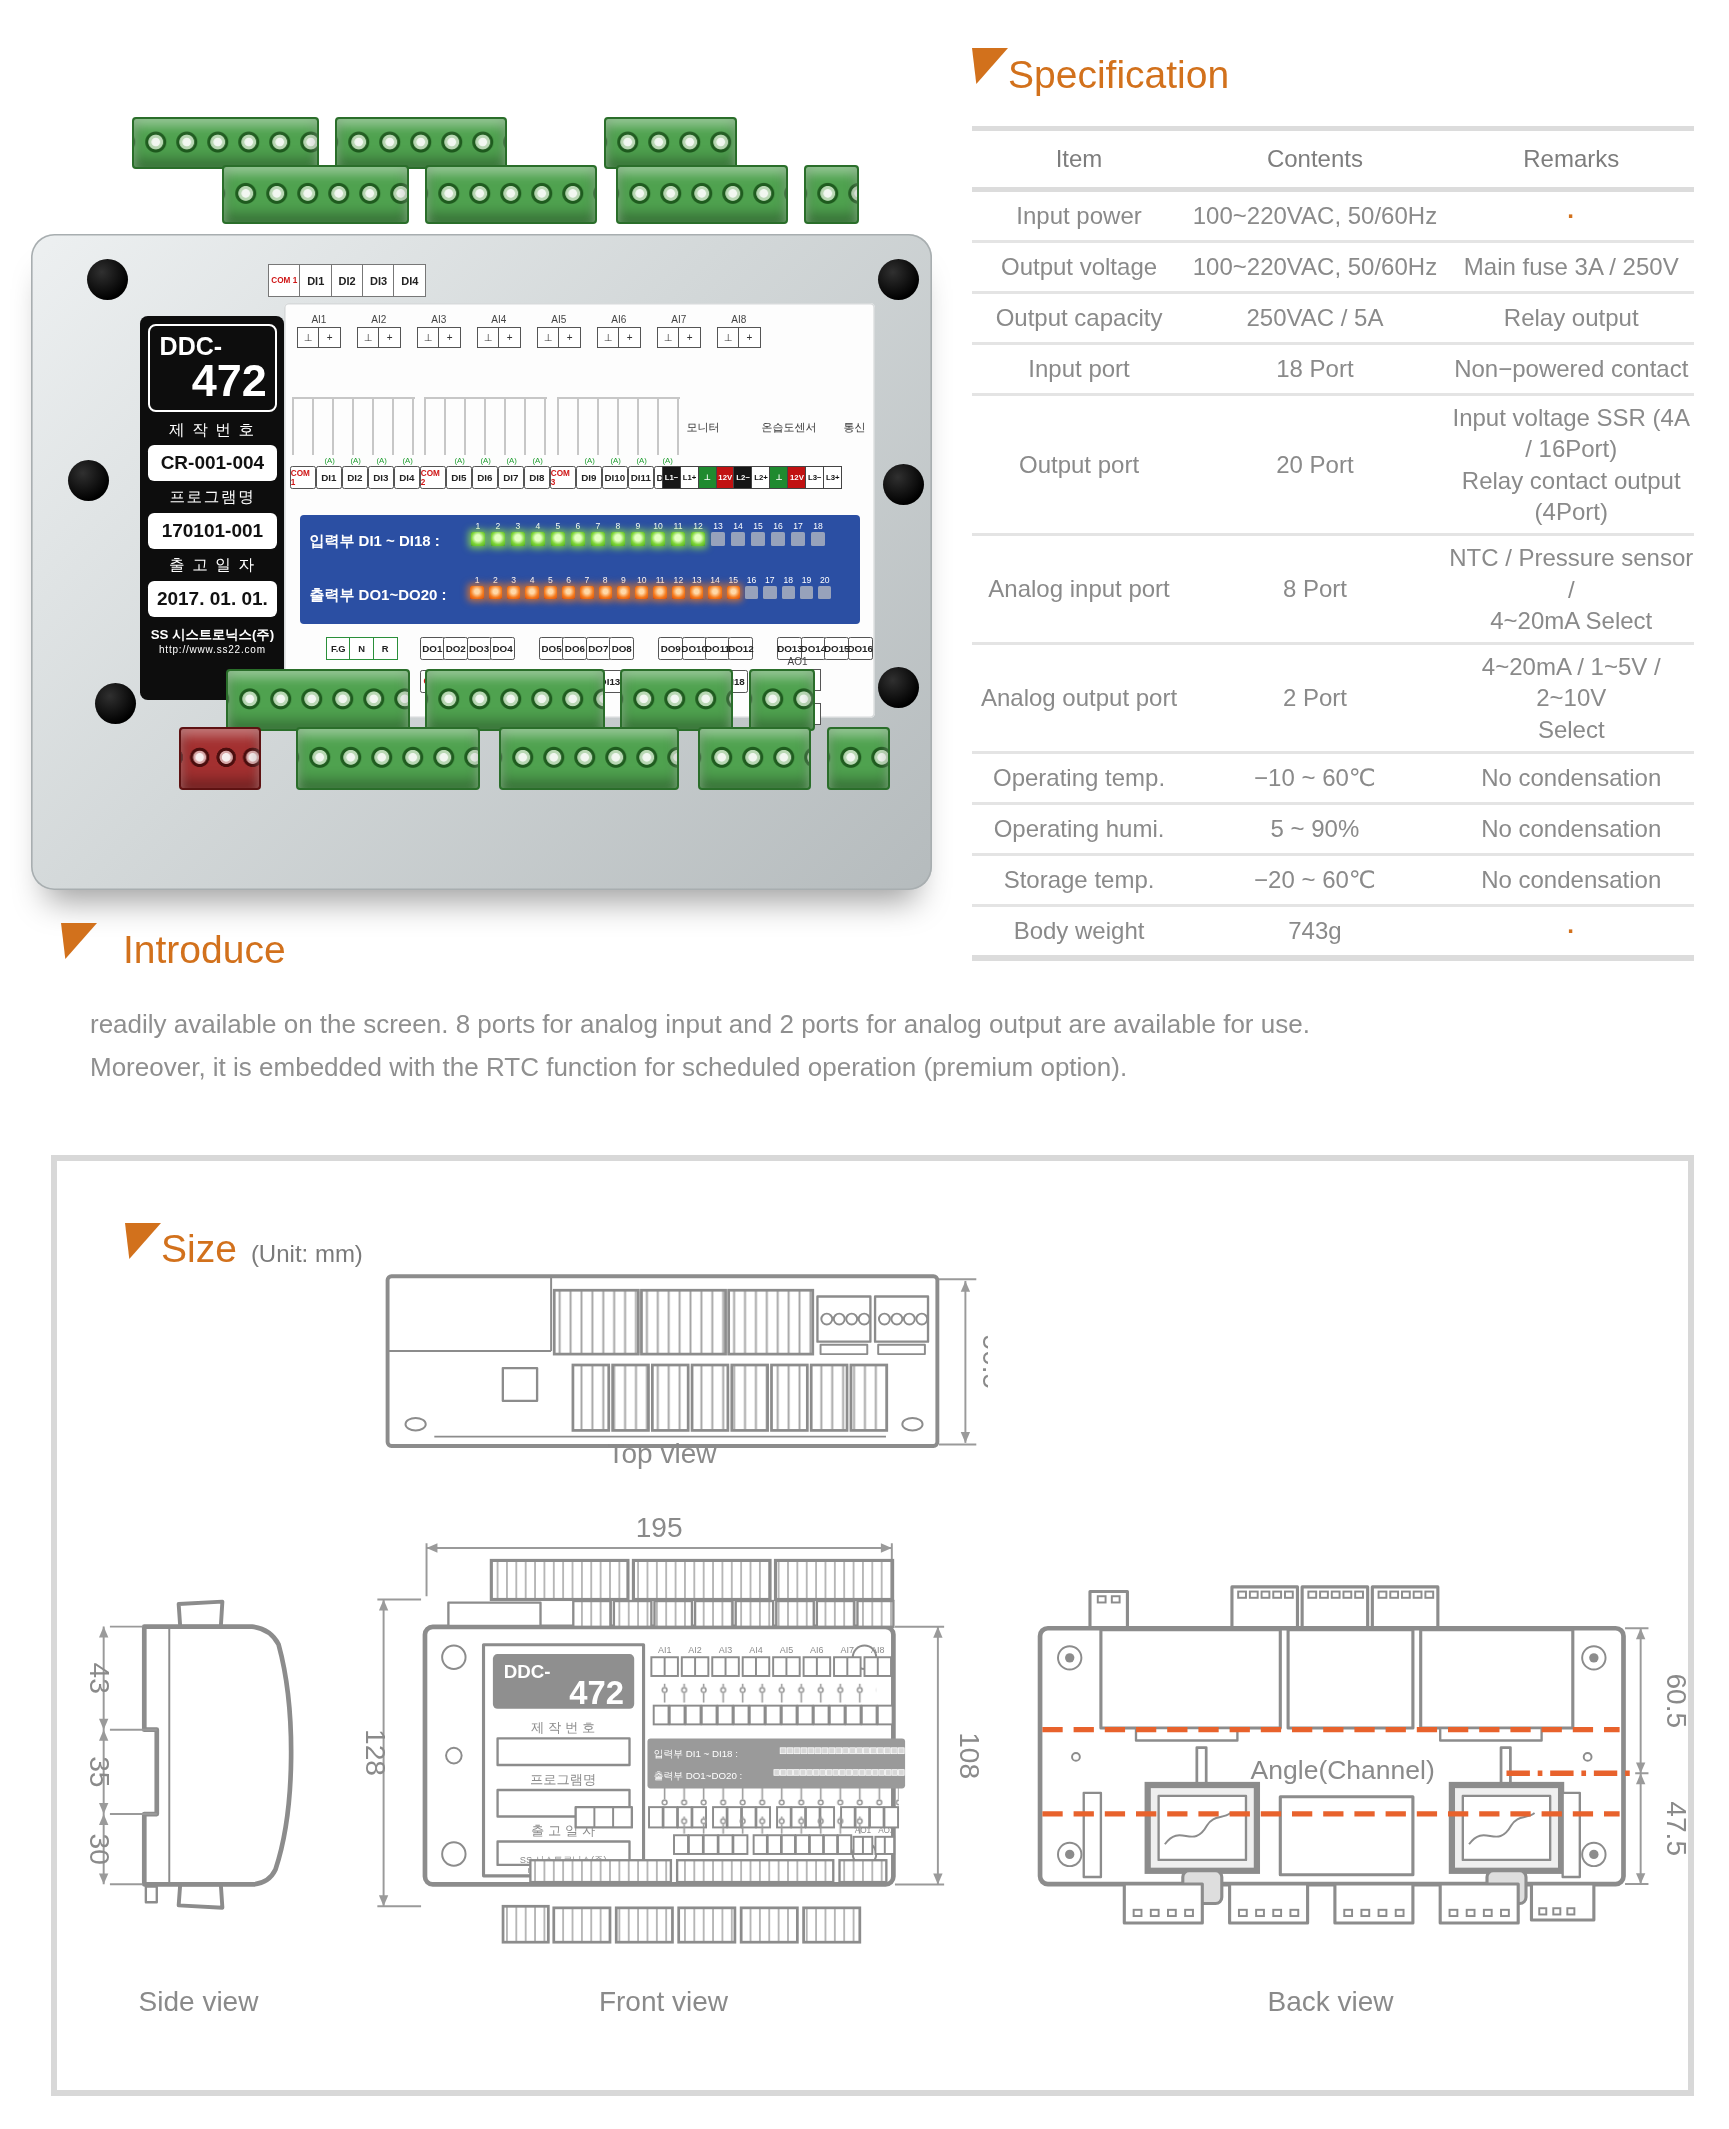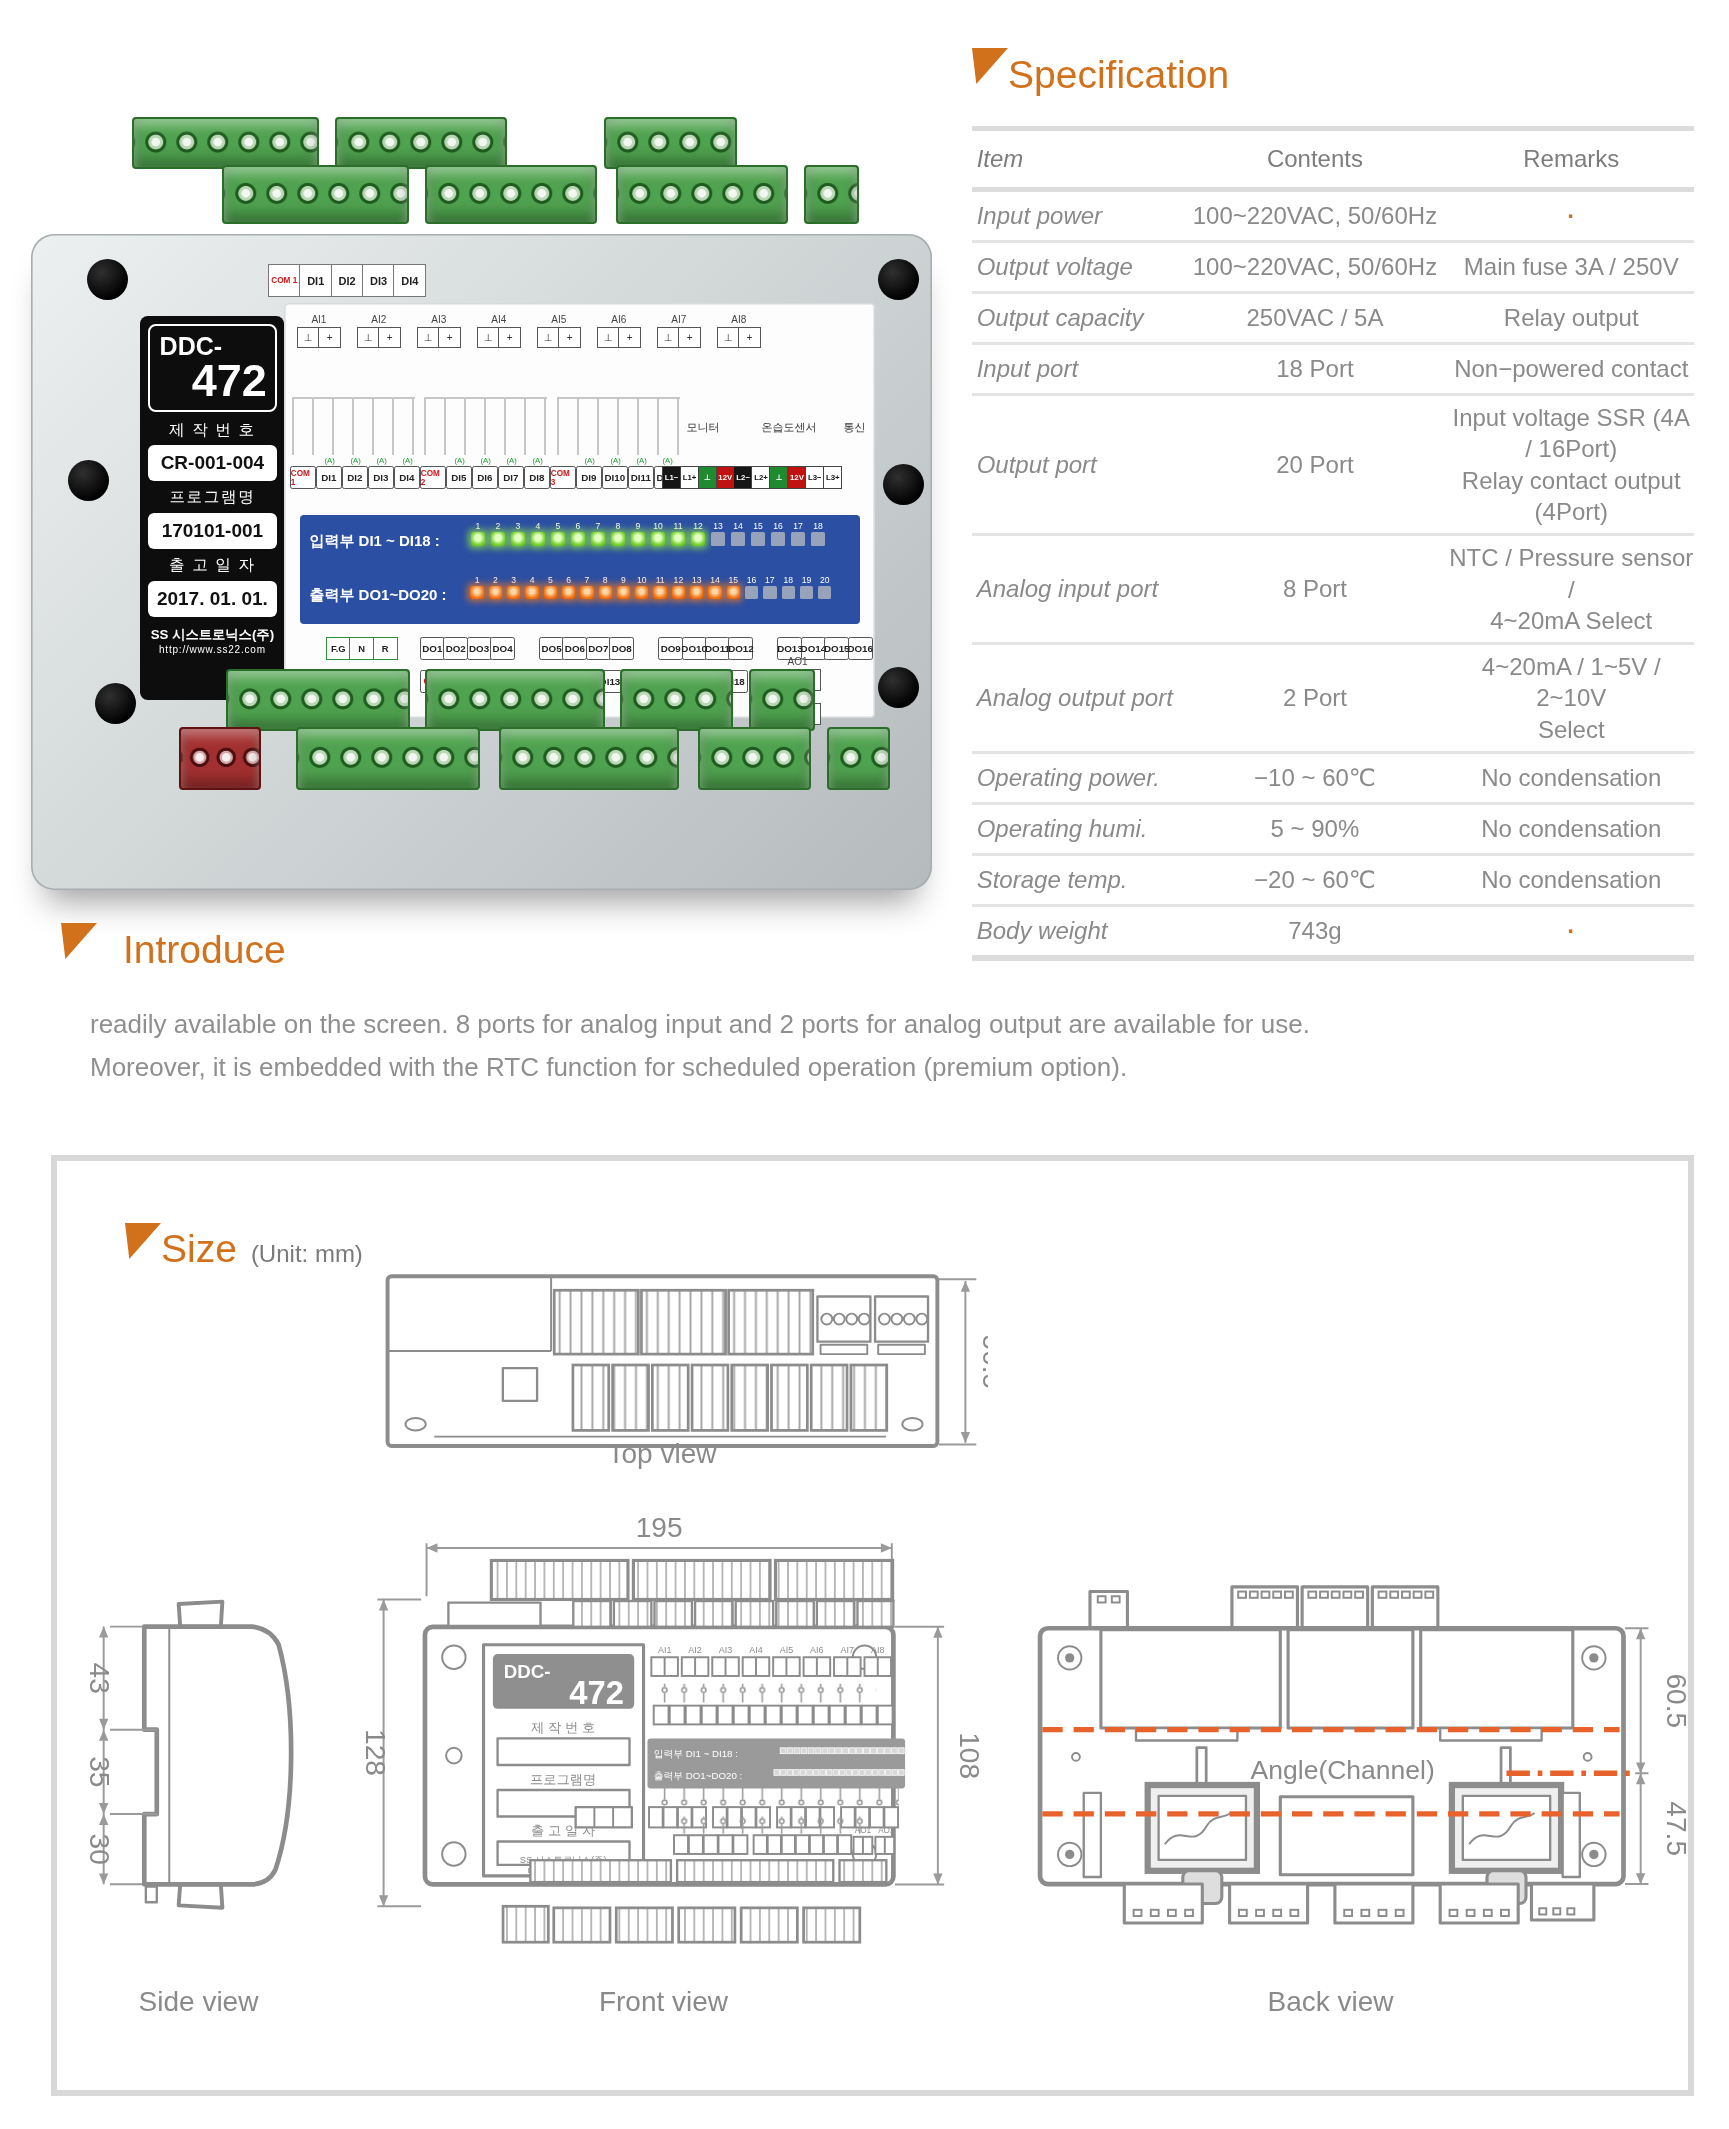--- a/index.html
+++ b/index.html
@@ -10,21 +10,21 @@
   .tri{position:absolute;width:36px;height:36px;background:#d2711c;-webkit-clip-path:polygon(0 0,100% 0,12% 100%);clip-path:polygon(0 0,100% 0,12% 100%);}
   .h-title{position:absolute;color:#d2711c;font-size:39px;letter-spacing:0;}
   .h-unit{color:#7a7a7a;font-size:24px;margin-left:14px;}
 
   
   #spec{left:972px;top:48px;width:722px;}
   .spec-table{position:absolute;top:78px;left:0;width:722px;border-top:5.5px solid #dcdcdc;color:#8a8a8a;}
   .srow{display:flex;align-items:center;min-height:48px;border-bottom:3.1px solid #e4e4e4;font-size:24px;}
   .srow.head{min-height:56px;border-bottom:5.5px solid #dcdcdc;color:#7d7d7d;}
   .srow:last-child{border-bottom:6.2px solid #dcdcdc;}
-  .c-item{width:29%;text-align:left;padding-left:4.7px;box-sizing:border-box;font-style:italic;}
+  .c-item{width:29%;text-align:center;padding-left:4.7px;box-sizing:border-box;}
   .c-contents{width:37%;text-align:center;}
   .c-remarks{width:34%;text-align:center;white-space:pre-line;line-height:1.3;padding:6.2px 0;}
   .c-remarks.dot{color:#d2711c;font-weight:bold;}
 
   
   .intro-line{font-size:26px;color:#8f8f8f;line-height:1.64;}
 
   
   #size-panel{left:51px;top:1155px;width:1643px;height:941px;border:6.2px solid #d8d8d8;box-sizing:border-box;}
   .view-label{position:absolute;font-size:28px;color:#8a8a8a;text-align:center;}
@@ -653,21 +653,21 @@
 
         <div class="srow">
           <div class="c-item">Analog output port</div>
           <div class="c-contents">2 Port</div>
           <div class="c-remarks">4~20mA / 1~5V / 2~10V
 Select</div>
         </div>
 
 
         <div class="srow">
-          <div class="c-item">Operating power.</div>
+          <div class="c-item">Operating temp.</div>
           <div class="c-contents">−10 ~ 60℃</div>
           <div class="c-remarks">No condensation</div>
         </div>
 
         <div class="srow">
           <div class="c-item">Operating humi.</div>
           <div class="c-contents">5 ~ 90%</div>
           <div class="c-remarks">No condensation</div>
         </div>
 

